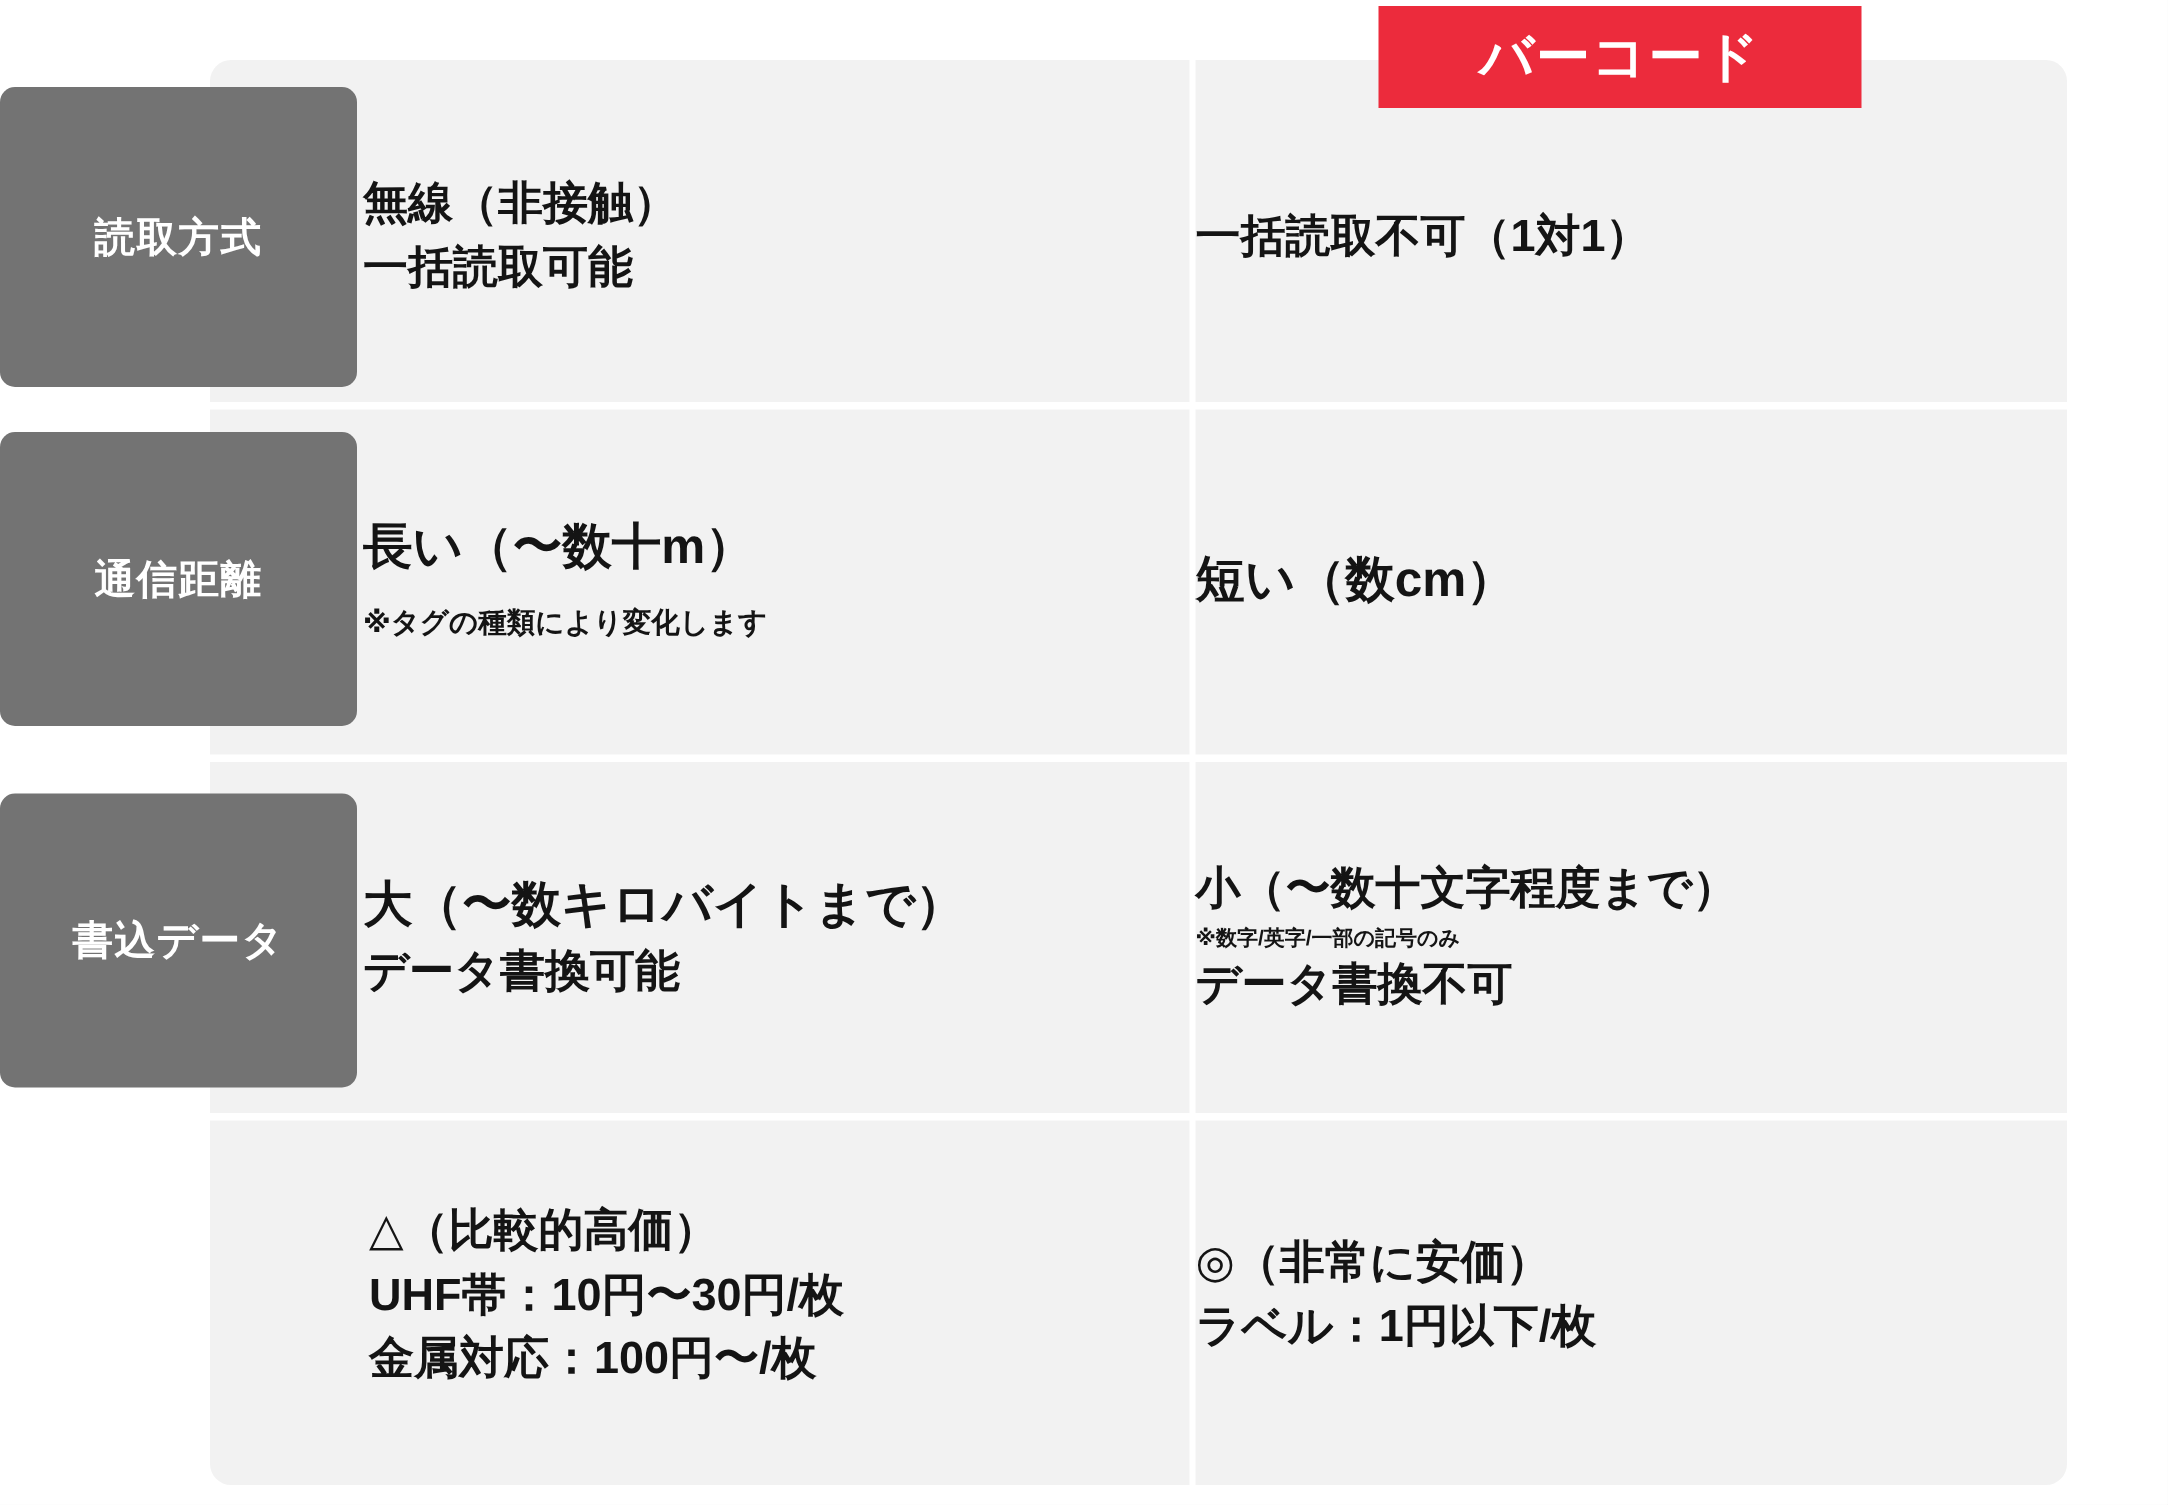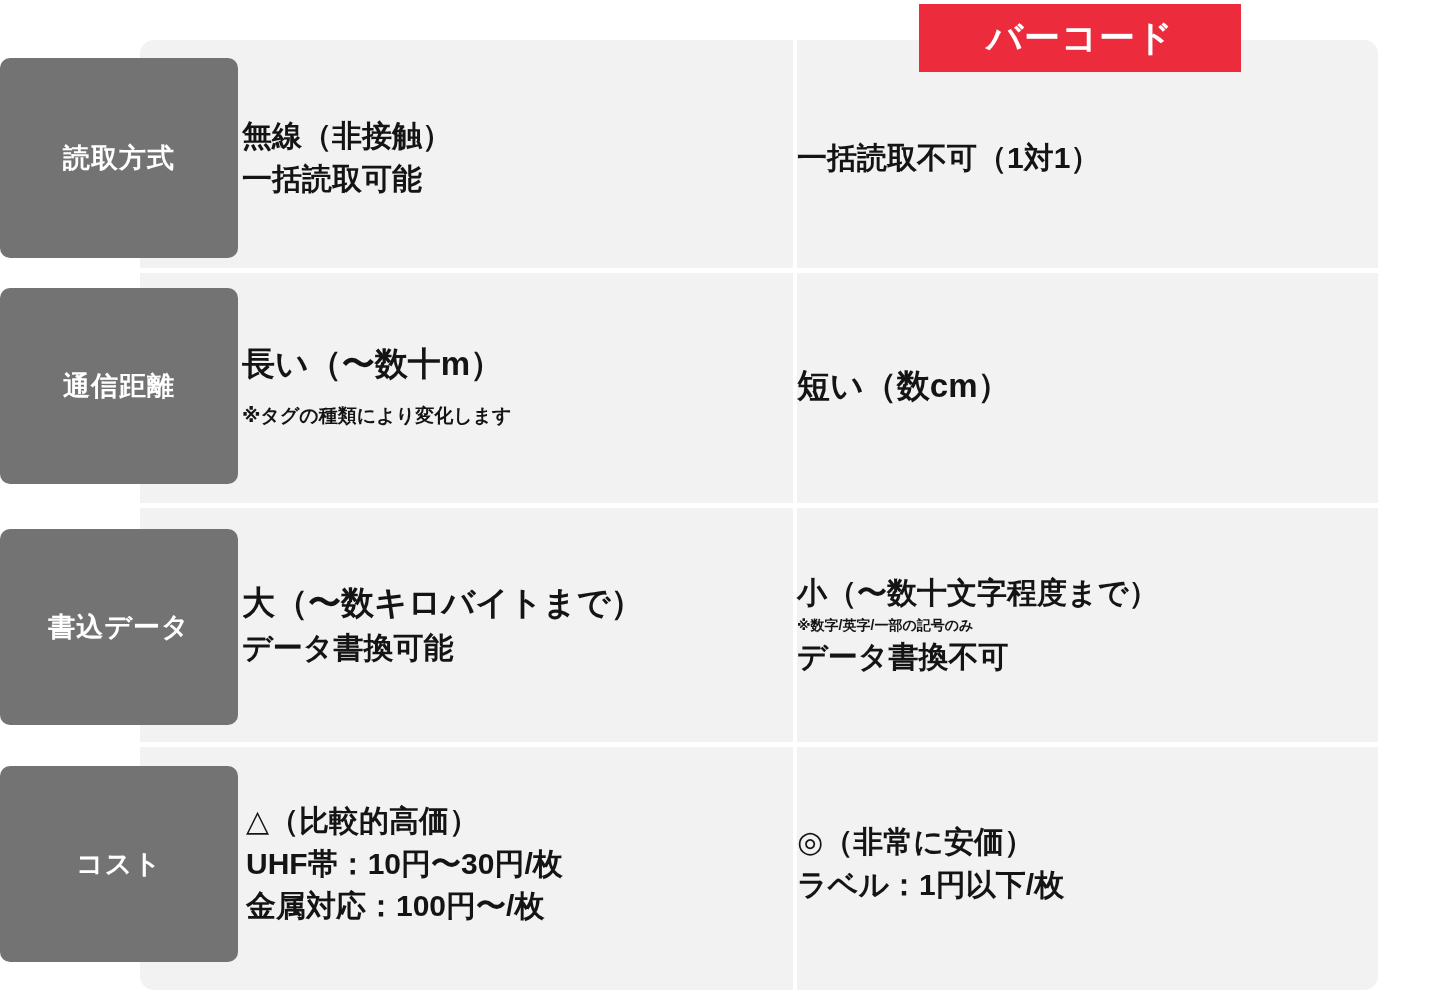--- a/index.html
+++ b/index.html
@@ -154,21 +154,20 @@
     <div class="line big">大（〜数キロバイトまで）</div>
     <div class="line">データ書換可能</div>
   </div>
 
   <div class="cell" style="left:797px; top:527px; width:580px; height:196px;">
     <div class="line">小（〜数十文字程度まで）</div>
     <div class="note small">※数字/英字/一部の記号のみ</div>
     <div class="line">データ書換不可</div>
   </div>
 
-  <div class="row-label" style="top:766px; height:196px;">コスト</div>
 
   <div class="cell" style="left:246px; top:766px; width:550px; height:196px;">
     <div class="line">△（比較的高価）</div>
     <div class="line">UHF帯：10円〜30円/枚</div>
     <div class="line">金属対応：100円〜/枚</div>
   </div>
 
   <div class="cell" style="left:797px; top:766px; width:580px; height:196px;">
     <div class="line">◎（非常に安価）</div>
     <div class="line">ラベル：1円以下/枚</div>

